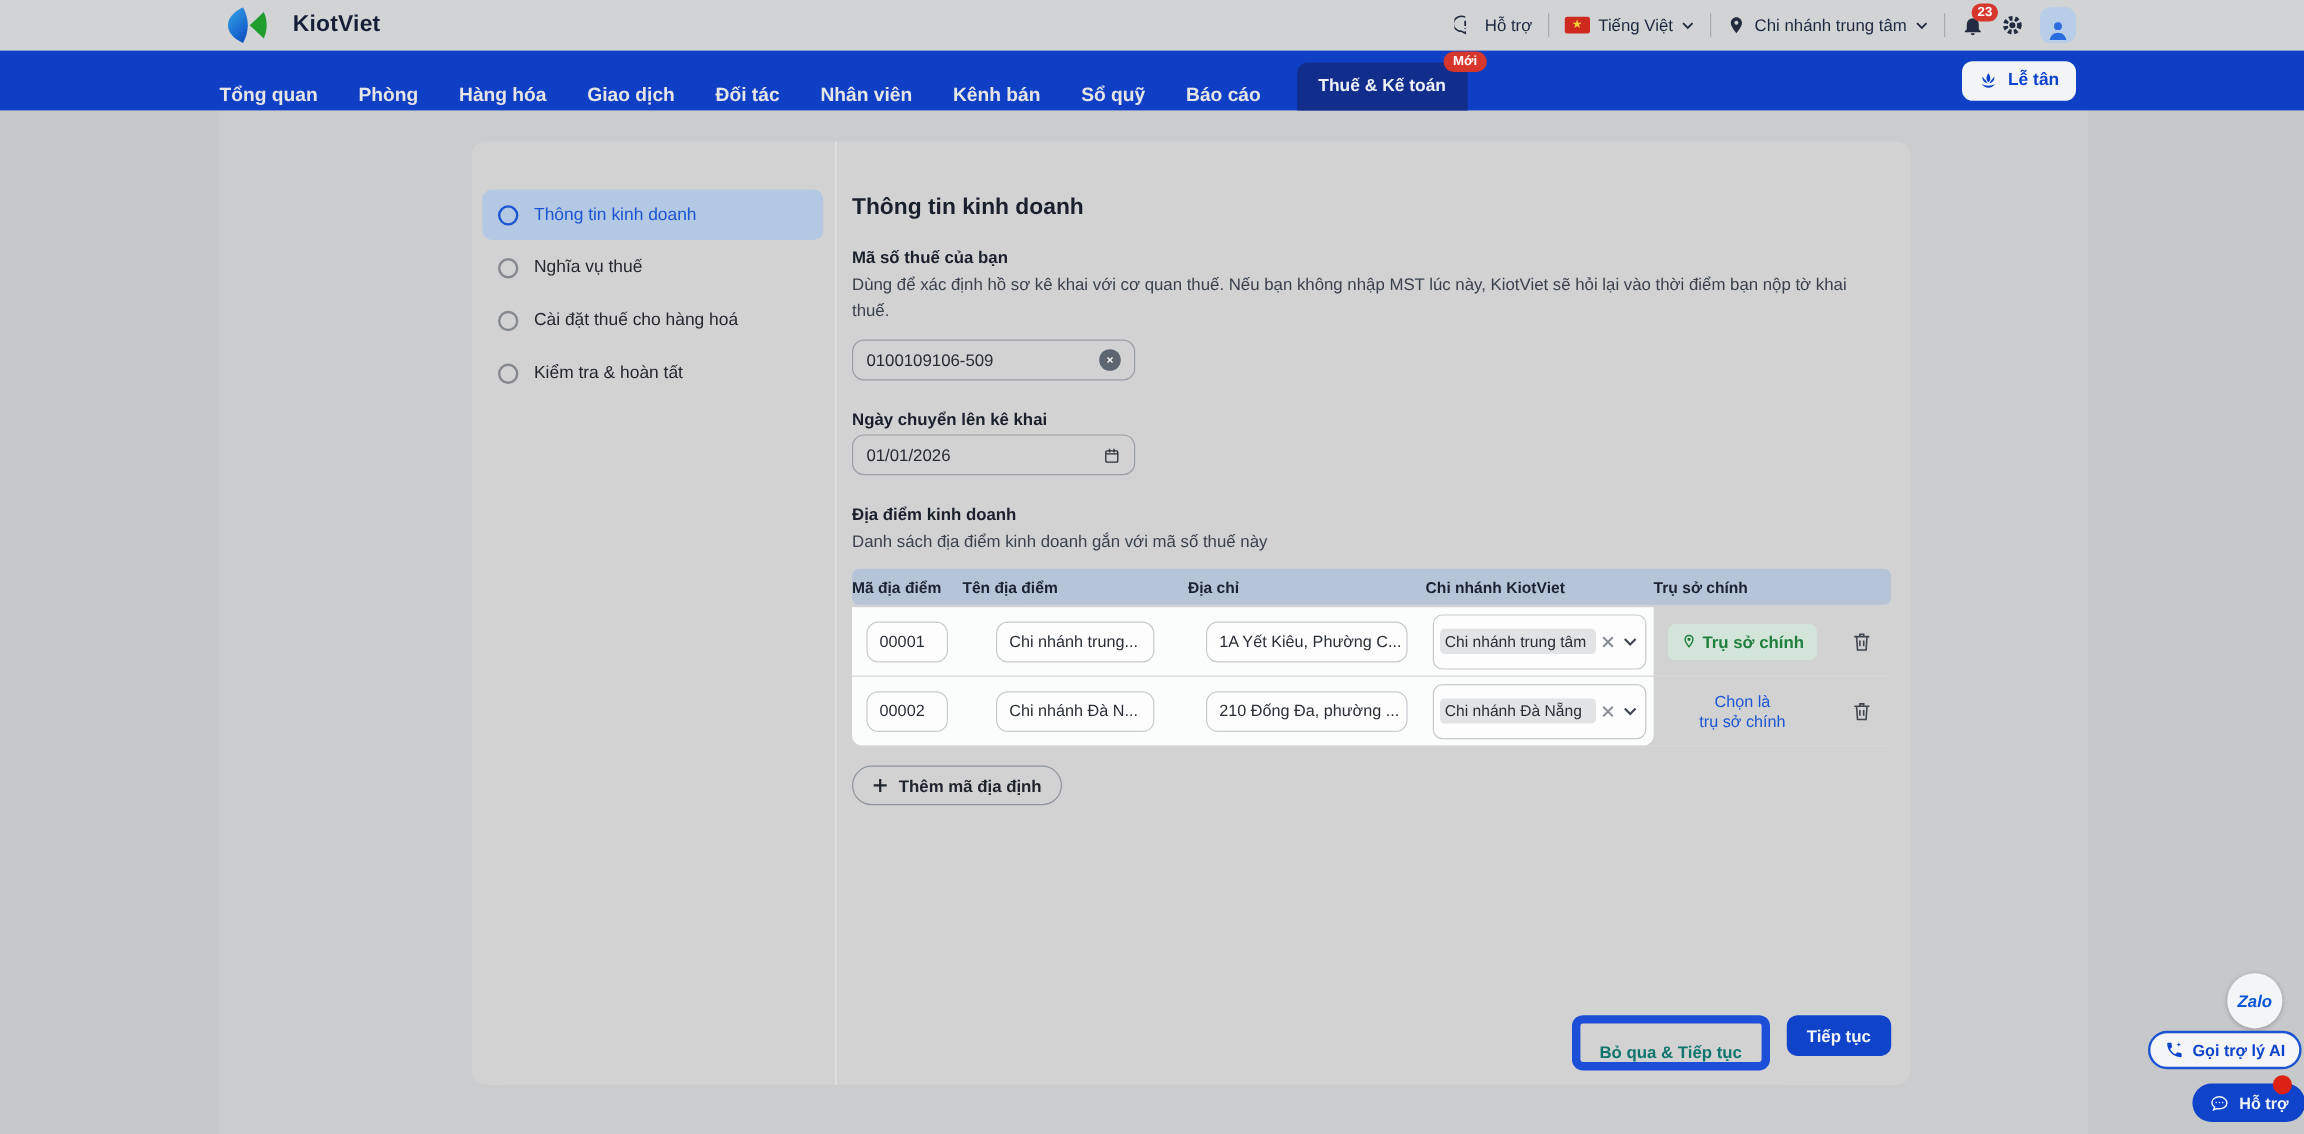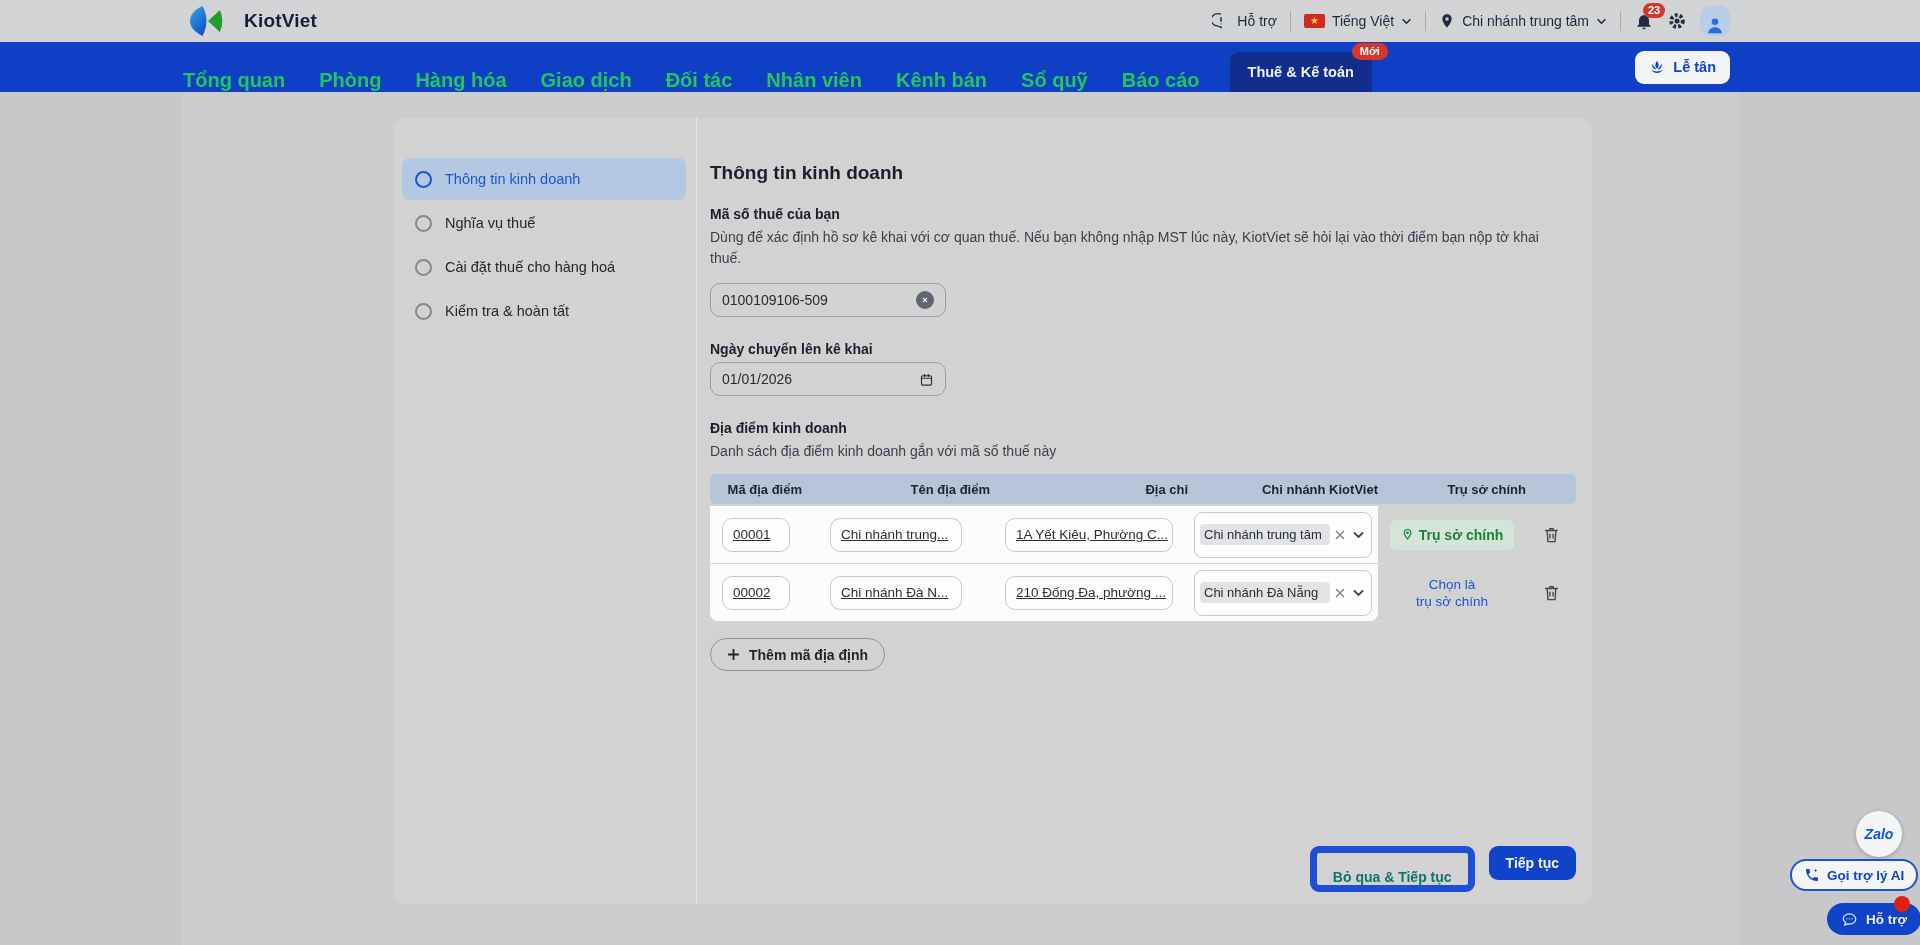--- a/index.html
+++ b/index.html
@@ -31,21 +31,21 @@
   .gear-btn{ cursor:pointer; }
   .avatar{ width:30px; height:30px; border-radius:9px; background:#b7cde8; overflow:hidden;
            display:flex; align-items:flex-end; justify-content:center; cursor:pointer; }
 
   
   .navbar{
     position:absolute; top:42px; left:0; right:0; height:50px; background:#0e3fc4;
     display:flex; align-items:center; padding:0 190px 0 183px; z-index:9;
   }
   .nav-items{ display:flex; align-items:center; gap:34px; height:100%; }
-  .nav-item{ color:#22c55e; font-size:20px; font-weight:600; cursor:pointer; white-space:nowrap;margin-top:26px; }
+  .nav-item{ color:#e5e5e5; font-size:16px; font-weight:600; cursor:pointer; white-space:nowrap;margin-top:26px; }
   .nav-tab{
     margin-left:30px; align-self:flex-end; height:40px; background:#112e8c;
     border-radius:9px 9px 0 0; display:flex; align-items:center; padding:0 18px;
     color:#eef1f8; position:relative; font-weight:600; font-size:14.5px; cursor:pointer; white-space:nowrap;
   }
   .tab-badge{
     position:absolute; top:-9px; right:-16px; background:#d6362b; color:#fff;
     font-size:11px; font-weight:bold; padding:2px 8px; border-radius:9px; line-height:13px;
   }
   .reception-btn{
@@ -76,32 +76,32 @@
     display:flex; align-items:center; justify-content:space-between; padding:0 11px;
     font-size:14px; color:#272b32; margin-bottom:24px; cursor:text;
   }
   .clear-btn{ width:18px; height:18px; border-radius:50%; background:#5d6570; border:none;
               display:flex; align-items:center; justify-content:center; cursor:pointer; flex:none; }
   .cal-btn{ background:none; border:none; padding:0; cursor:pointer; }
 
   .loc-table{ width:866px; margin-top:2px; }
   .loc-head{ display:grid; grid-template-columns:92px 188px 198px 190px 148px 50px;
              background:#b5c4d7; border-radius:6px; height:30px; align-items:center; }
-  .loc-head span{ font-size:13px; font-weight:bold; color:#1c2230; text-align:right; }
+  .loc-head span{ font-size:13px; font-weight:bold; color:#1c2230; text-align:left; }
   .loc-body{ margin-top:2px; }
   .loc-row{ position:relative; display:grid; grid-template-columns:92px 188px 198px 190px 148px 50px;
             height:58px; align-items:center; border-bottom:1px solid #d7d8d9; }
   .loc-row::before{ content:""; position:absolute; left:0; top:0; bottom:0; width:668px;
                     background:#fbfcfc; z-index:0; }
   .loc-row:last-child::before{ border-radius:0 0 8px 8px; }
   .loc-cell{ position:relative; z-index:1; display:flex; justify-content:center; align-items:center; }
   .cell-input{
     height:34px; border:1px solid #c7cacd; border-radius:10px; background:#fdfdfe;
     font-size:13.5px; color:#2a2f36; display:flex; align-items:center; padding:0 10px;
-    white-space:nowrap; overflow:hidden; cursor:text;text-decoration:underline;
+    white-space:nowrap; overflow:hidden; cursor:text;
   }
   .w-code{ width:68px; }  .w-name{ width:132px; }  .w-addr{ width:168px; }
   .select-box{
     width:178px; height:46px; border:1px solid #c7cacd; border-radius:8px; background:#fdfdfe;
     display:flex; align-items:center; gap:3px; padding:3px 6px 3px 5px; cursor:pointer;
   }
   .select-chip{ flex:1; background:#e2e3e5; border-radius:4px; font-size:13px; line-height:15px;
                 color:#2a2f36; padding:3px 4px; }
   .select-x{ flex:none; cursor:pointer; padding:1px; }
   .select-caret{ flex:none; color:#3f4550; cursor:pointer; padding-left:2px; }

